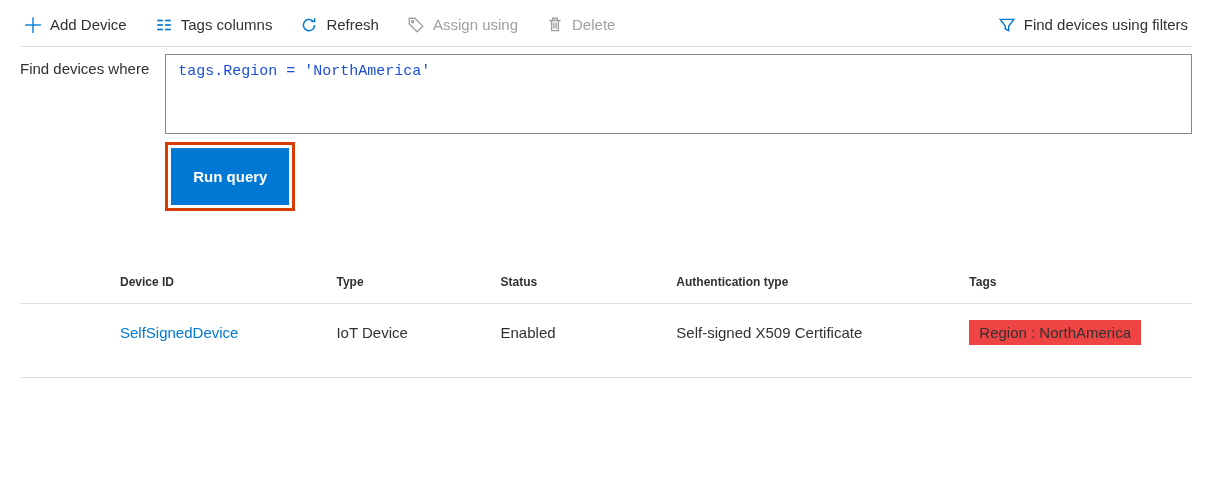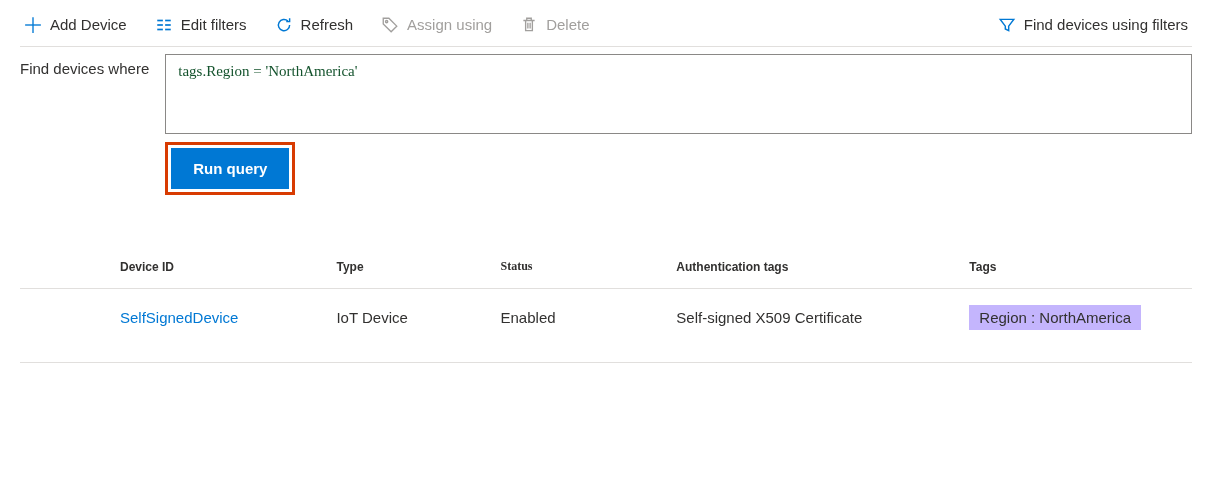--- a/index.html
+++ b/index.html
@@ -43,37 +43,37 @@
       color: #323130;
       padding-top: 6px;
     }
     .query-right { flex: 1; display: flex; flex-direction: column; }
     .query-input {
       width: 100%;
       height: 80px;
       border: 1px solid #8a8886;
       padding: 8px 12px;
       font-size: 15px;
-      font-family: Liberation Serif, serif;
+      font-family: Liberation Mono, monospace;
       resize: none;
-      color: #14532d;
+      color: #1d4ed8;
     }
     .run-row { margin-top: 8px; }
     .run-highlight {
       border: 3px solid #d83b01;
       display: inline-block;
       padding: 3px;
     }
     .run-btn {
       background: #0078d4;
       color: #ffffff;
       border: none;
       font-size: 15px;
       font-weight: 600;
-      padding: 12px 22px;
+      padding: 20px 22px;
       cursor: pointer;
     }
     .table {
       width: 100%;
       margin-top: 50px;
       border-collapse: collapse;
     }
     .table th {
       text-align: left;
       font-weight: 600;
@@ -83,29 +83,29 @@
     }
     .table td {
       font-size: 15px;
       padding: 16px 8px 32px 0;
       border-bottom: 1px solid #e1dfdd;
       vertical-align: middle;
     }
     .table th:first-child, .table td:first-child { padding-left: 100px; }
     .device-link { color: #0078d4; text-decoration: none; cursor: pointer; }
     .tag-badge {
-      background: #c4b5fd;
+      background: #ef4444;
       color: #323130;
       padding: 4px 10px;
       font-size: 15px;
       display: inline-block;
     }
     .col-id { width: 27%; }
     .col-type { width: 14%; }
-    .col-status { width: 15%; font-family: Liberation Serif, serif; }
+    .col-status { width: 15%; }
     .col-auth { width: 25%; }
     .col-tags { width: 19%; }
   </style>
 </head>
 <body>
 
 <div class="toolbar">
   <button class="toolbar-btn">
     <span class="icon">
       <svg viewBox="0 0 16 16" fill="none" stroke="#0078d4" stroke-width="1.2">
@@ -119,21 +119,21 @@
     <span class="icon">
       <svg viewBox="0 0 16 16" fill="none" stroke="#0078d4" stroke-width="1.5">
           <line x1="2" y1="4" x2="7" y2="4"></line>
           <line x1="2" y1="8" x2="7" y2="8"></line>
           <line x1="2" y1="12" x2="7" y2="12"></line>
           <line x1="9" y1="4" x2="14" y2="4"></line>
           <line x1="9" y1="8" x2="14" y2="8"></line>
           <line x1="9" y1="12" x2="14" y2="12"></line>
         </svg>
     </span>
-    <span>Edit filters</span>
+    <span>Tags columns</span>
   </button>
   <button class="toolbar-btn">
     <span class="icon">
       <svg viewBox="0 0 16 16" fill="none" stroke="#0078d4" stroke-width="1.3">
           <path d="M13 8a5 5 0 1 1-1.5-3.5"></path>
           <path d="M13 2v3h-3"></path>
         </svg>
     </span>
     <span>Refresh</span>
   </button>
@@ -178,21 +178,21 @@
     </div>
   </div>
 </div>
 
 <table class="table">
   <thead>
     <tr>
       <th class="col-id">Device ID</th>
       <th class="col-type">Type</th>
       <th class="col-status">Status</th>
-      <th class="col-auth">Authentication tags</th>
+      <th class="col-auth">Authentication type</th>
       <th class="col-tags">Tags</th>
     </tr>
   </thead>
   <tbody>
     <tr>
       <td><a class="device-link">SelfSignedDevice</a></td>
       <td>IoT Device</td>
       <td>Enabled</td>
       <td>Self-signed X509 Certificate</td>
       <td><span class="tag-badge">Region : NorthAmerica</span></td>

